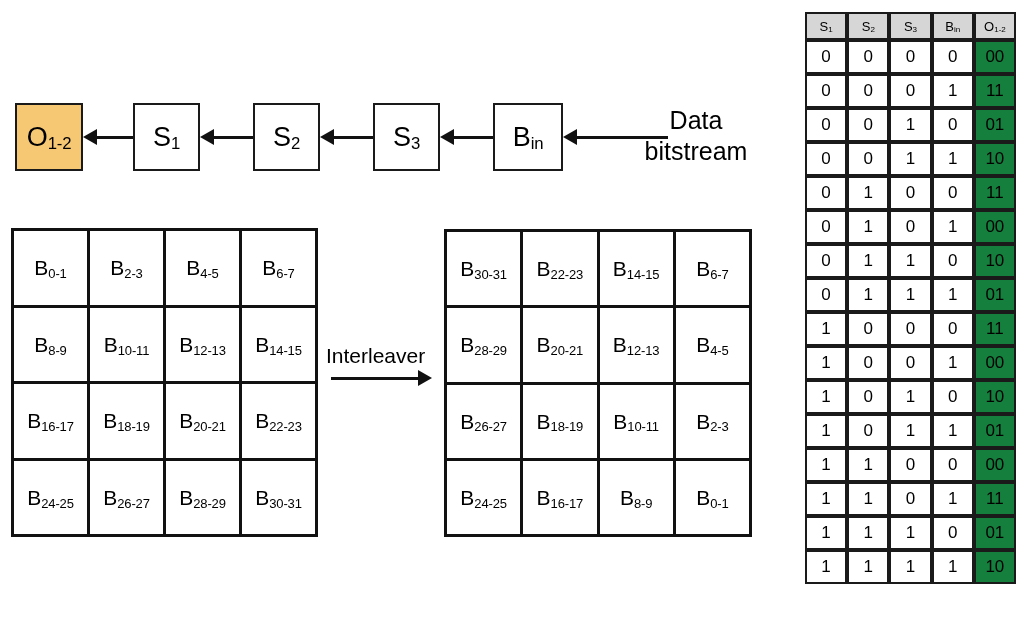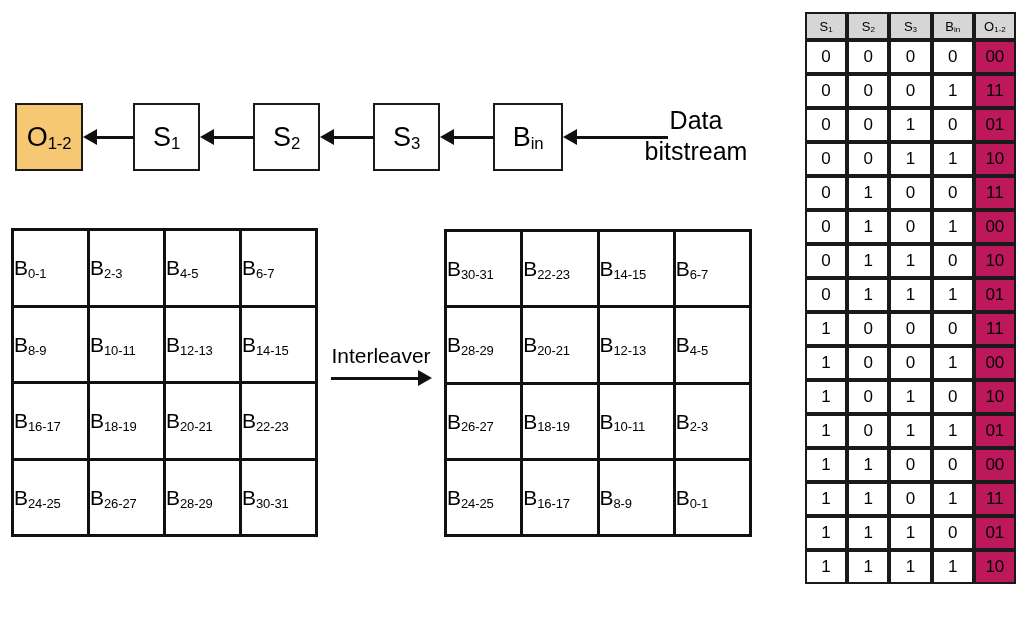--- a/index.html
+++ b/index.html
@@ -61,40 +61,40 @@
   .caption {
     position: absolute;
     font-size: 25px;
     line-height: 1.22;
     text-align: center;
     white-space: pre-line;
   }
   .interleaver-label {
     position: absolute;
     font-size: 21px;
-    text-align: center;
     white-space: nowrap;
   }
 
   
   .matrix {
     position: absolute;
     display: grid;
     grid-template-columns: repeat(4, 1fr);
     grid-template-rows: repeat(4, 1fr);
     border-top: 3px solid #111111;
     border-left: 3px solid #111111;
     background: #ffffff;
     box-sizing: border-box;
   }
   .matrix .cell {
     border-right: 3px solid #111111;
     border-bottom: 3px solid #111111;
     display: flex;
     align-items: center;
+    justify-content: center;
     font-size: 21px;
     box-sizing: border-box;
     white-space: nowrap;
   }
   .matrix .cell .txt { line-height: 1; }
 
   
   .truth {
     position: absolute;
     border-collapse: separate;
@@ -112,21 +112,21 @@
   }
   .truth th {
     background: #d6d6d6;
     font-size: 13px;
     height: 28px;
   }
   .truth td {
     font-size: 17px;
     height: 34px;
   }
-  .truth td.out { background: #be185d; }
+  .truth td.out { background: #15803d; }
 </style>
 </head>
 <body>
 
 <div id="block-diagram">
     <div class="blk accent" style="left: 15px; top: 103px; width: 68px; height: 68px;">
       <span class="lbl"><span>O</span><span class="sub">1-2</span></span>
     </div>
     <div class="blk" style="left: 133px; top: 103px; width: 67px; height: 68px;">
       <span class="lbl"><span>S</span><span class="sub">1</span></span>

